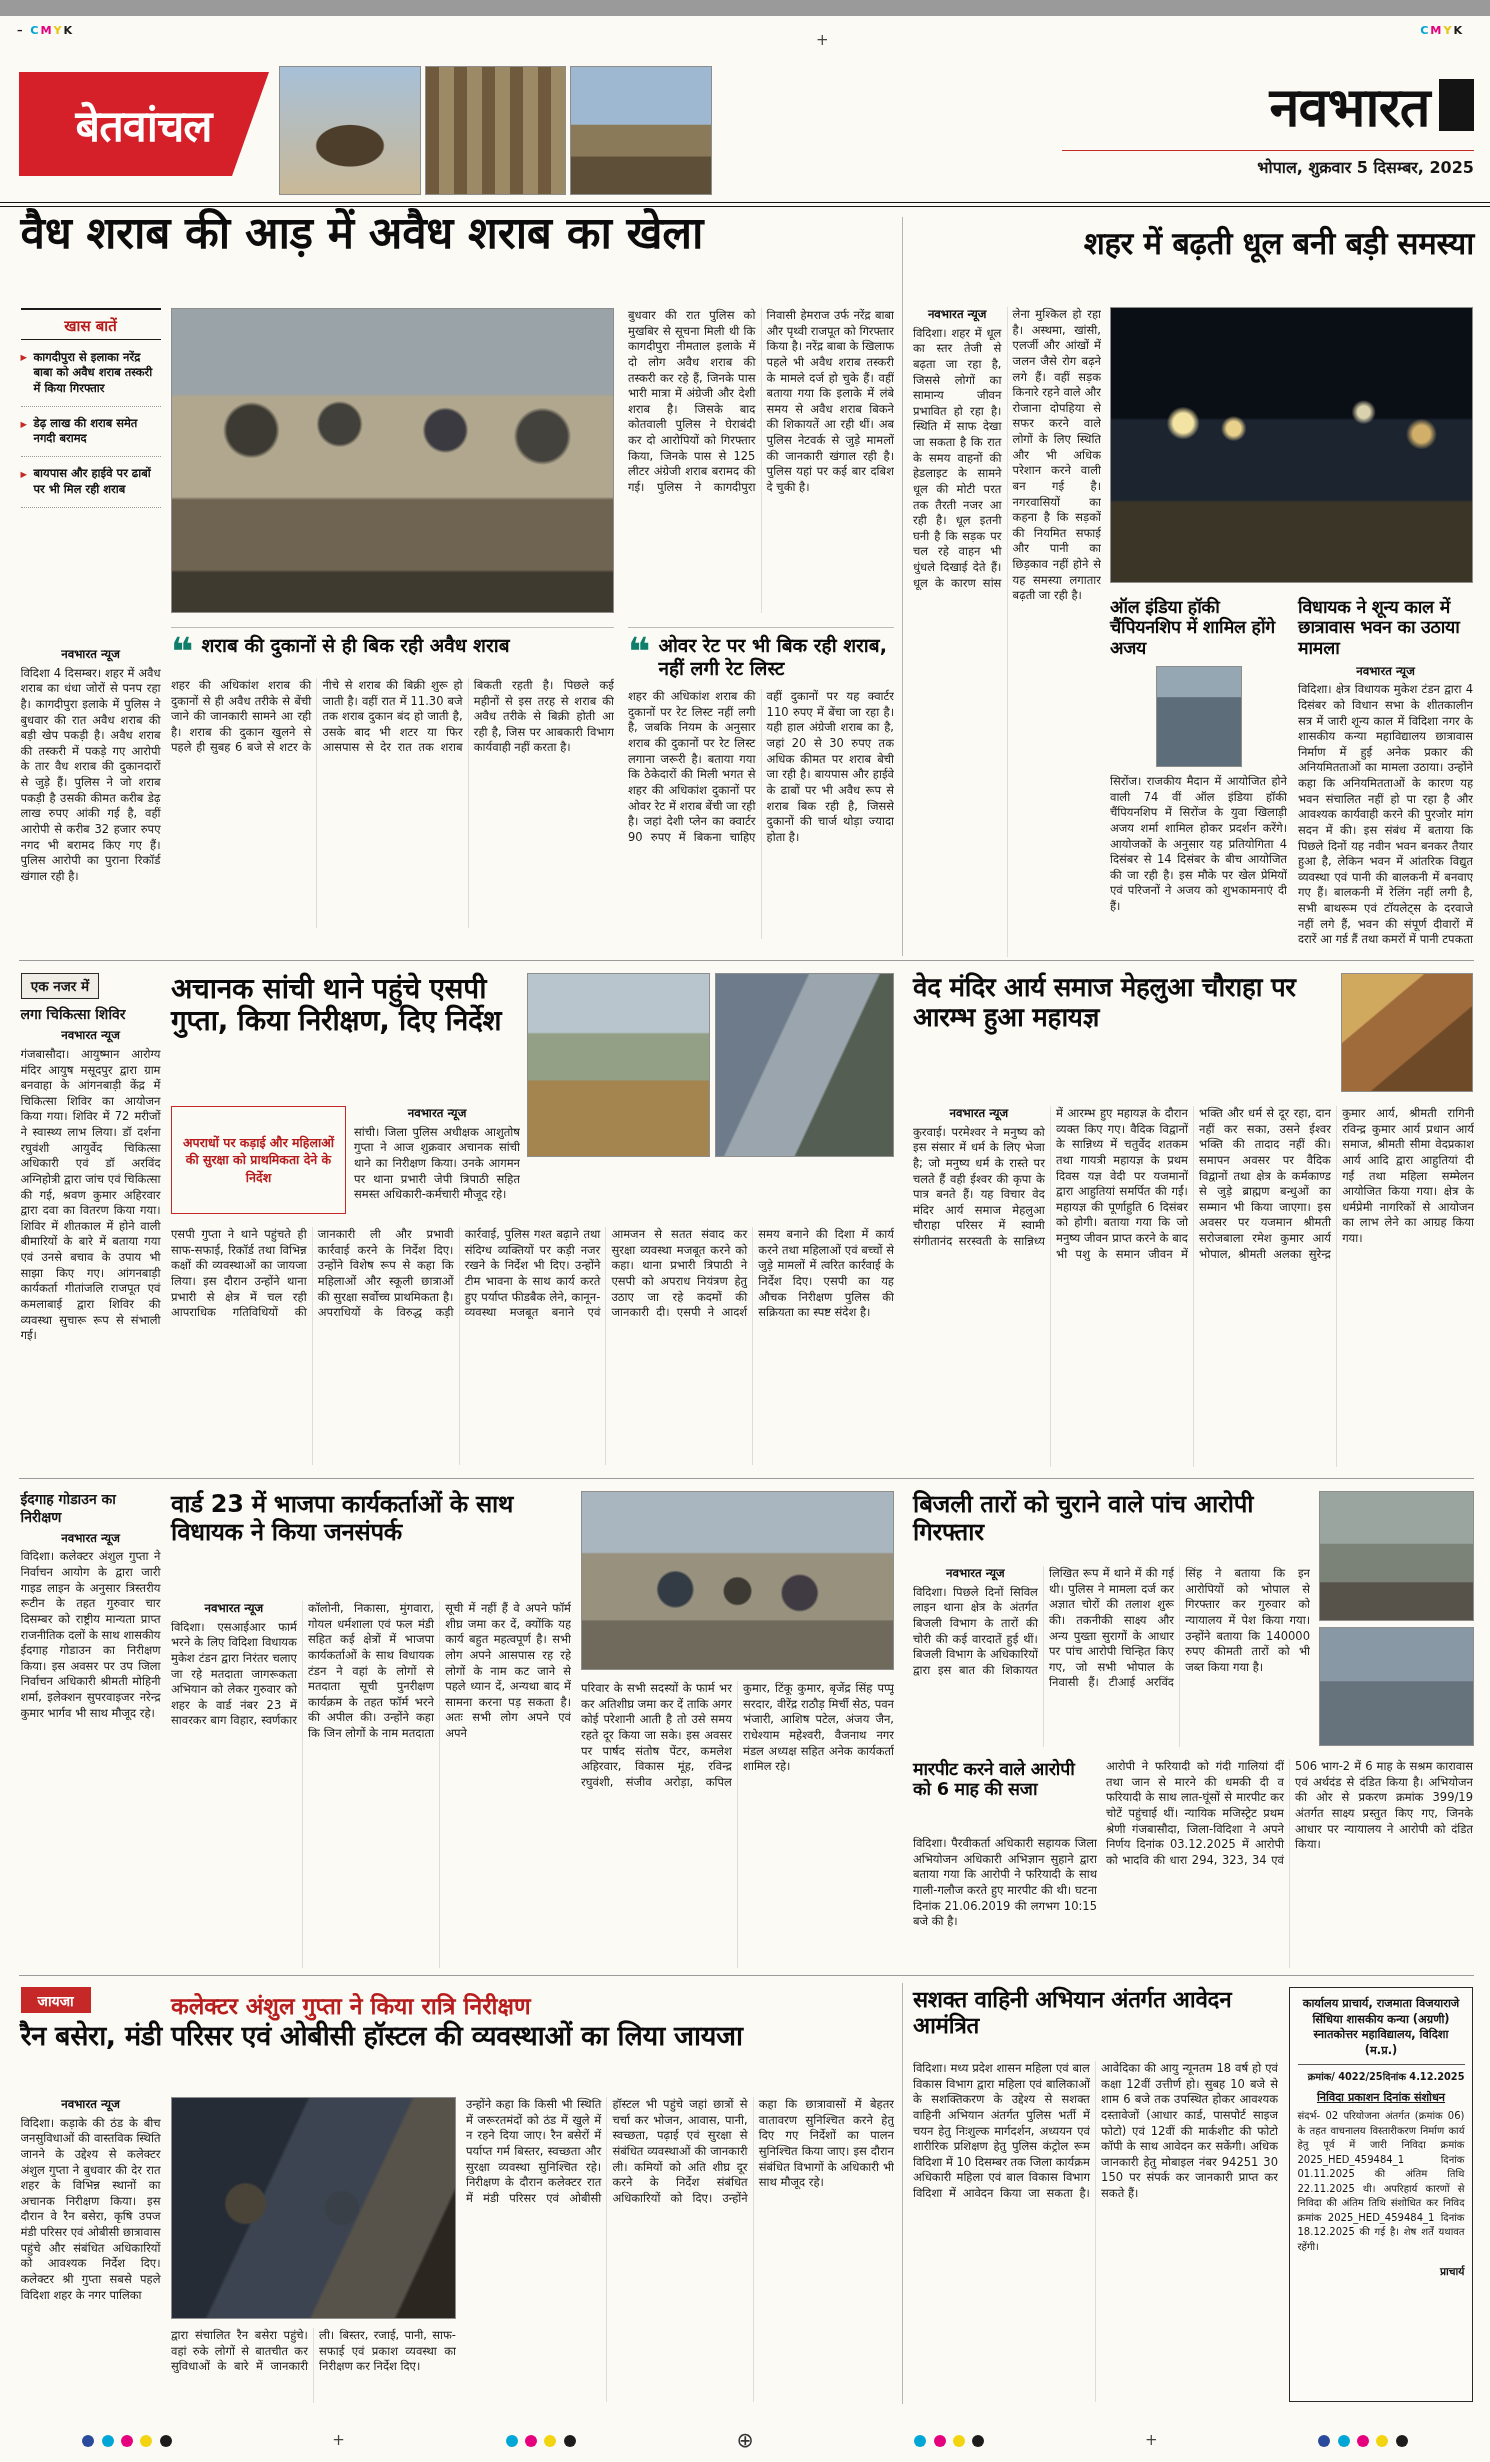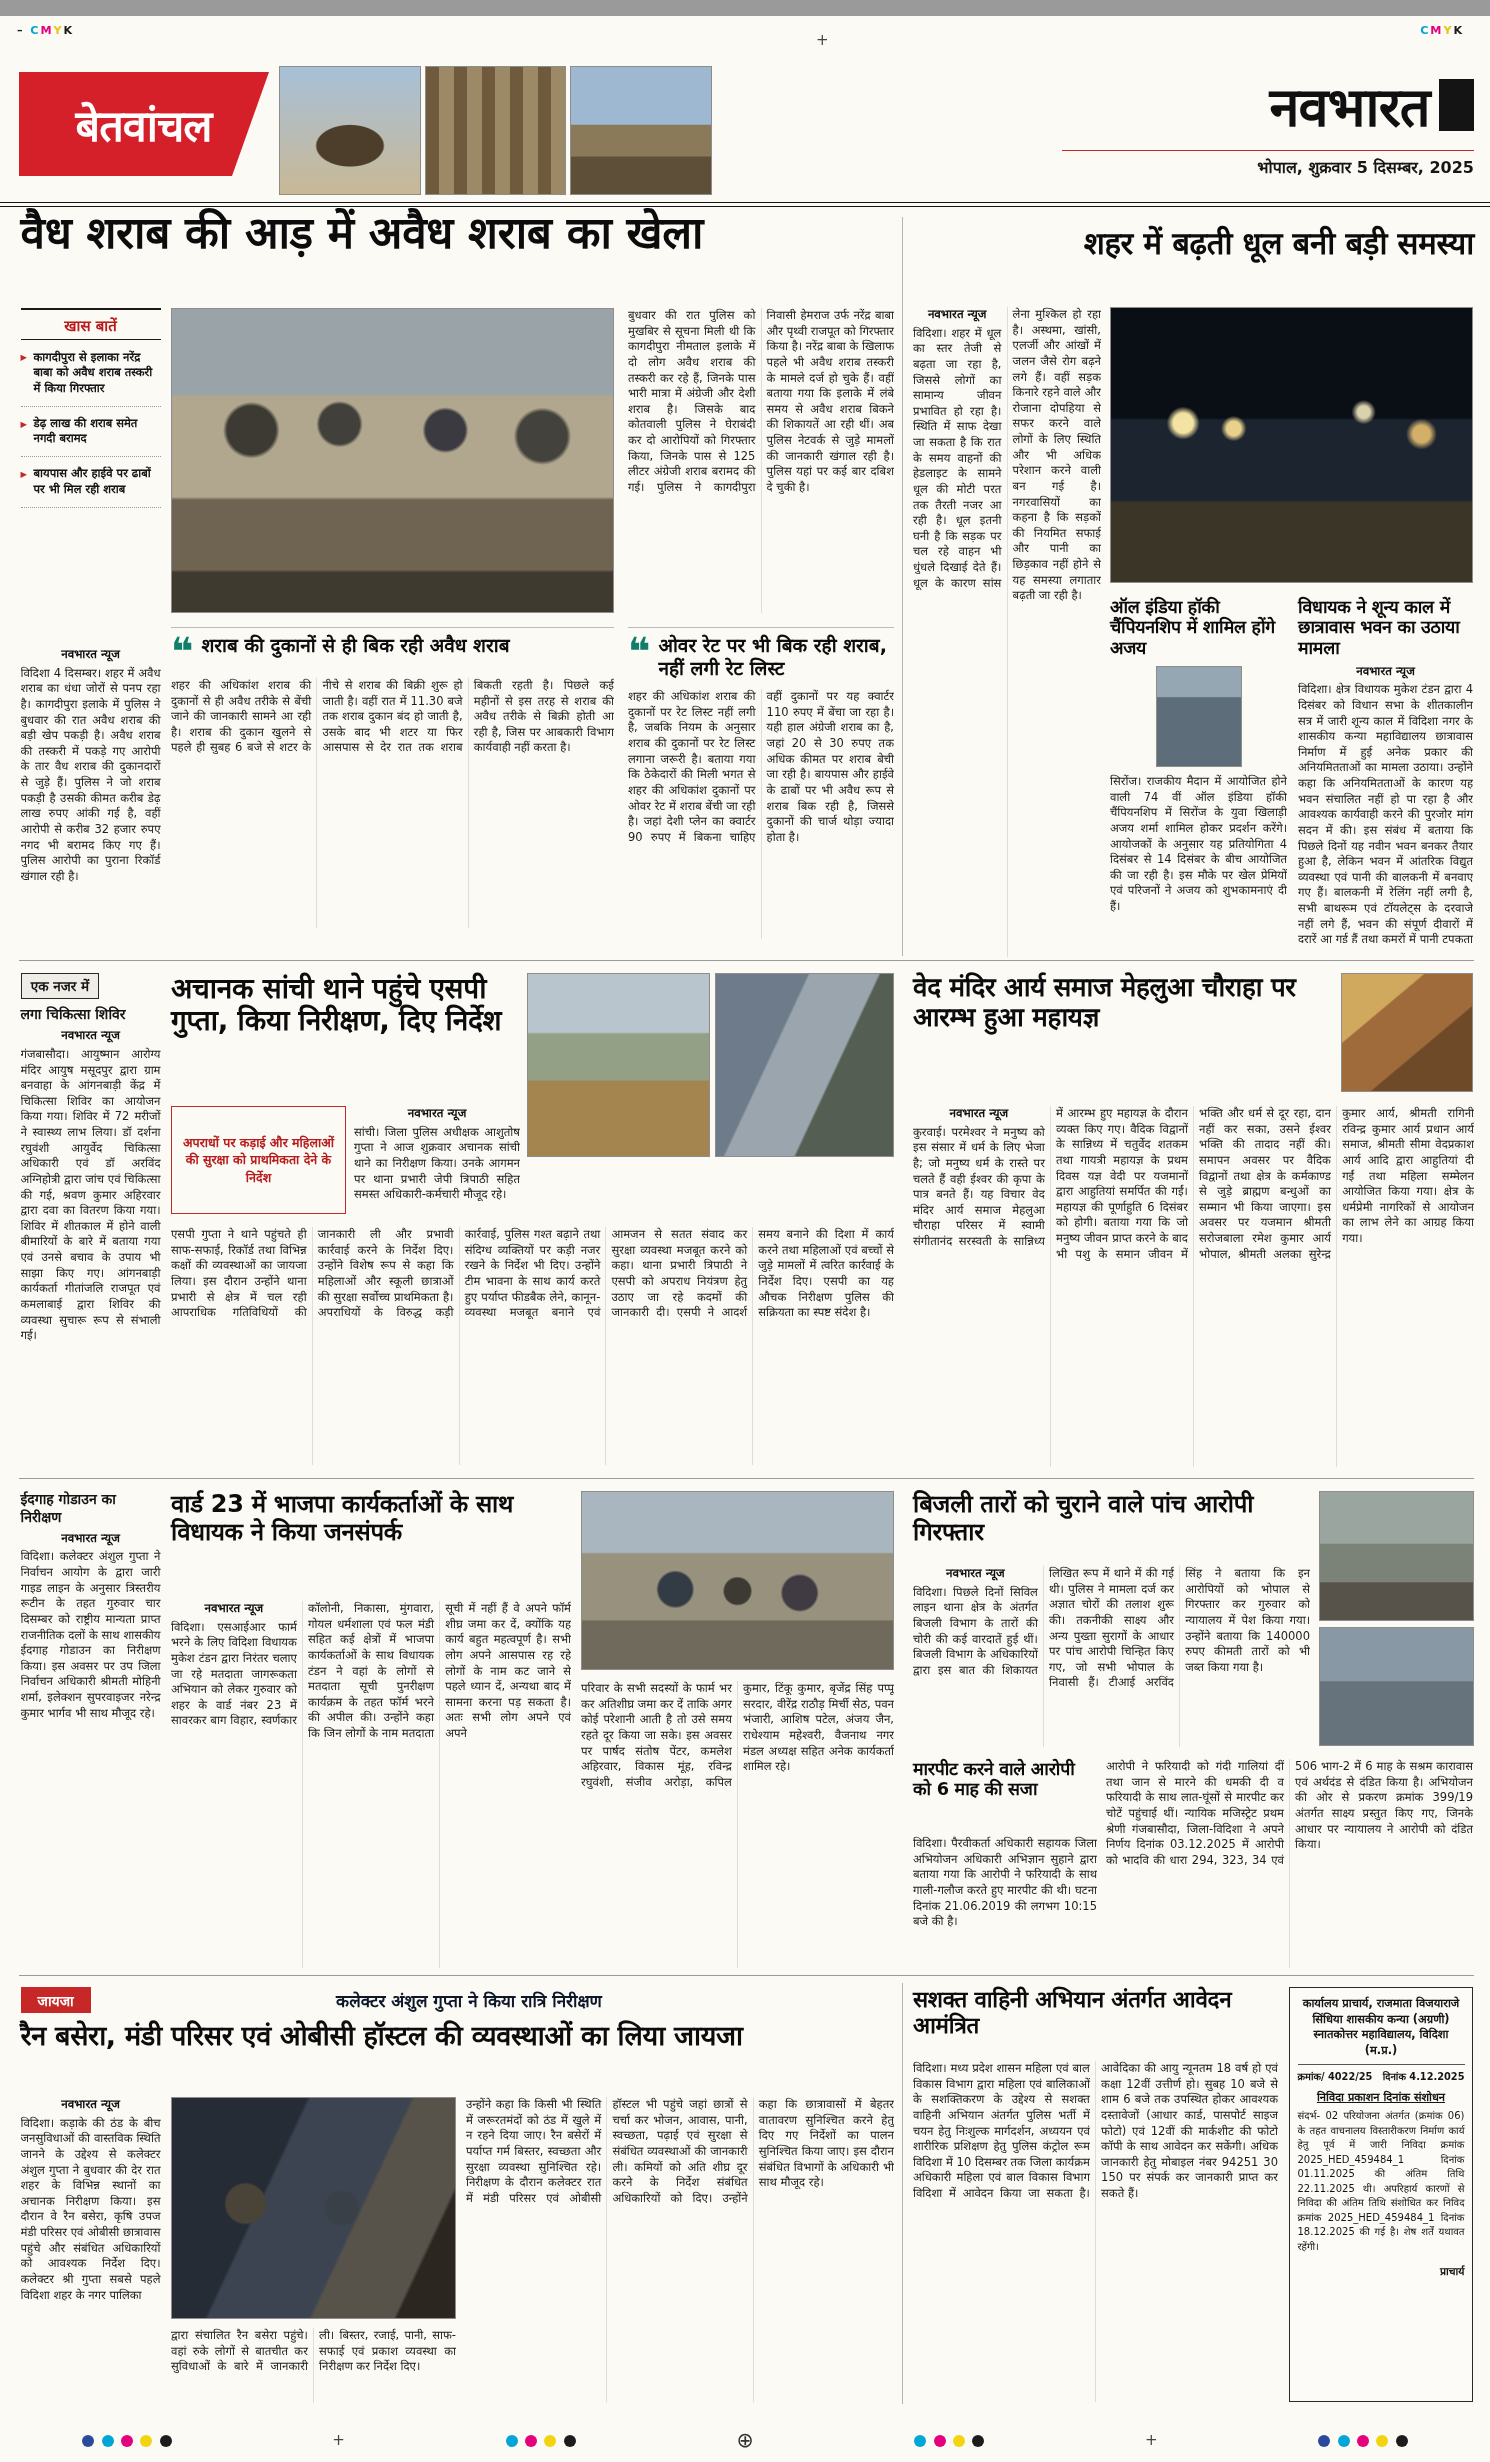--- a/index.html
+++ b/index.html
@@ -111,35 +111,35 @@
   #wires-headline{left:913px;top:1475px;width:397px;font-size:24px}
   #wires-photo1{left:1319px;top:1475px;width:155px;height:130px;background:linear-gradient(180deg,#9aa5a0 0 40%,#7b8378 41% 70%,#57534a 71%)}
   #wires-photo2{left:1319px;top:1611px;width:155px;height:119px;background:linear-gradient(180deg,#8898a5 0 45%,#66727c 46%)}
   #wires-body{left:913px;top:1550px;width:397px;height:181px}
   
   #assault-headline{left:913px;top:1743px;width:184px;font-size:17.7px}
   #assault-body1{left:913px;top:1820px;width:184px;height:132px}
   #assault-body2{left:1106px;top:1743px;width:367px;height:209px}
   
   #jayja-label{left:20.5px;top:1971px;background:#c62828;color:#fff;font-weight:800;font-size:14px;padding:3.7px 17px}
-  #jayja-kicker{left:171px;top:1973px;width:596px;text-align:center;color:#0f172a;font-size:17px;font-weight:800}
+  #jayja-kicker{left:171px;top:1973px;width:596px;color:#b91c1c;font-size:23px;font-weight:800}
   #jayja-headline{left:20.5px;top:2004px;width:874px;font-size:27px}
   #jayja-body1{left:20.5px;top:2081px;width:140px;height:305px}
   #jayja-photo{left:171px;top:2081px;width:285px;height:222px;background:
     radial-gradient(circle at 26% 48%,#4a4438 0 8%,rgba(0,0,0,0) 9%),
     radial-gradient(circle at 60% 50%,#3a4048 0 8%,rgba(0,0,0,0) 9%),
     linear-gradient(115deg,#252c36 0 35%,#3b4450 36% 62%,#57524a 63% 84%,#2b2620 85%)}
   #jayja-body2{left:171px;top:2312px;width:285px;height:75px}
   #jayja-body3{left:466px;top:2081px;width:428px;height:305px}
   
   #sashakt-headline{left:913px;top:1971px;width:365px;font-size:22.4px}
   #sashakt-body{left:913px;top:2045px;width:365px;height:341px}
   #notice{left:1289px;top:1971px;width:184px;height:415px;border:1.9px solid #2a2a2a;background:#fcfbf7;padding:8.4px 7.5px}
   .notice-head{font-size:11.4px;font-weight:800;text-align:center;line-height:1.35;border-bottom:0.9px solid #555;padding-bottom:5.6px}
-  .notice-meta{display:flex;justify-content:space-between;font-size:9.8px;font-weight:700;margin-top:5.6px}
+  .notice-meta{display:flex;justify-content:flex-end;font-size:9.8px;font-weight:700;margin-top:5.6px}
   .notice-title{text-align:center;font-size:11.2px;font-weight:800;text-decoration:underline;margin:5.6px 0}
   .notice-body{font-size:10px;line-height:1.45;text-align:justify}
   .notice-sign{text-align:right;font-size:10.7px;font-weight:800;margin-top:9.3px}
   
   #bottom-marks{left:0;top:2414px;width:1490px;display:flex;justify-content:space-around;align-items:center}
   .dotgroup{display:inline-block}
 </style>
 </head>
 <body>
 

